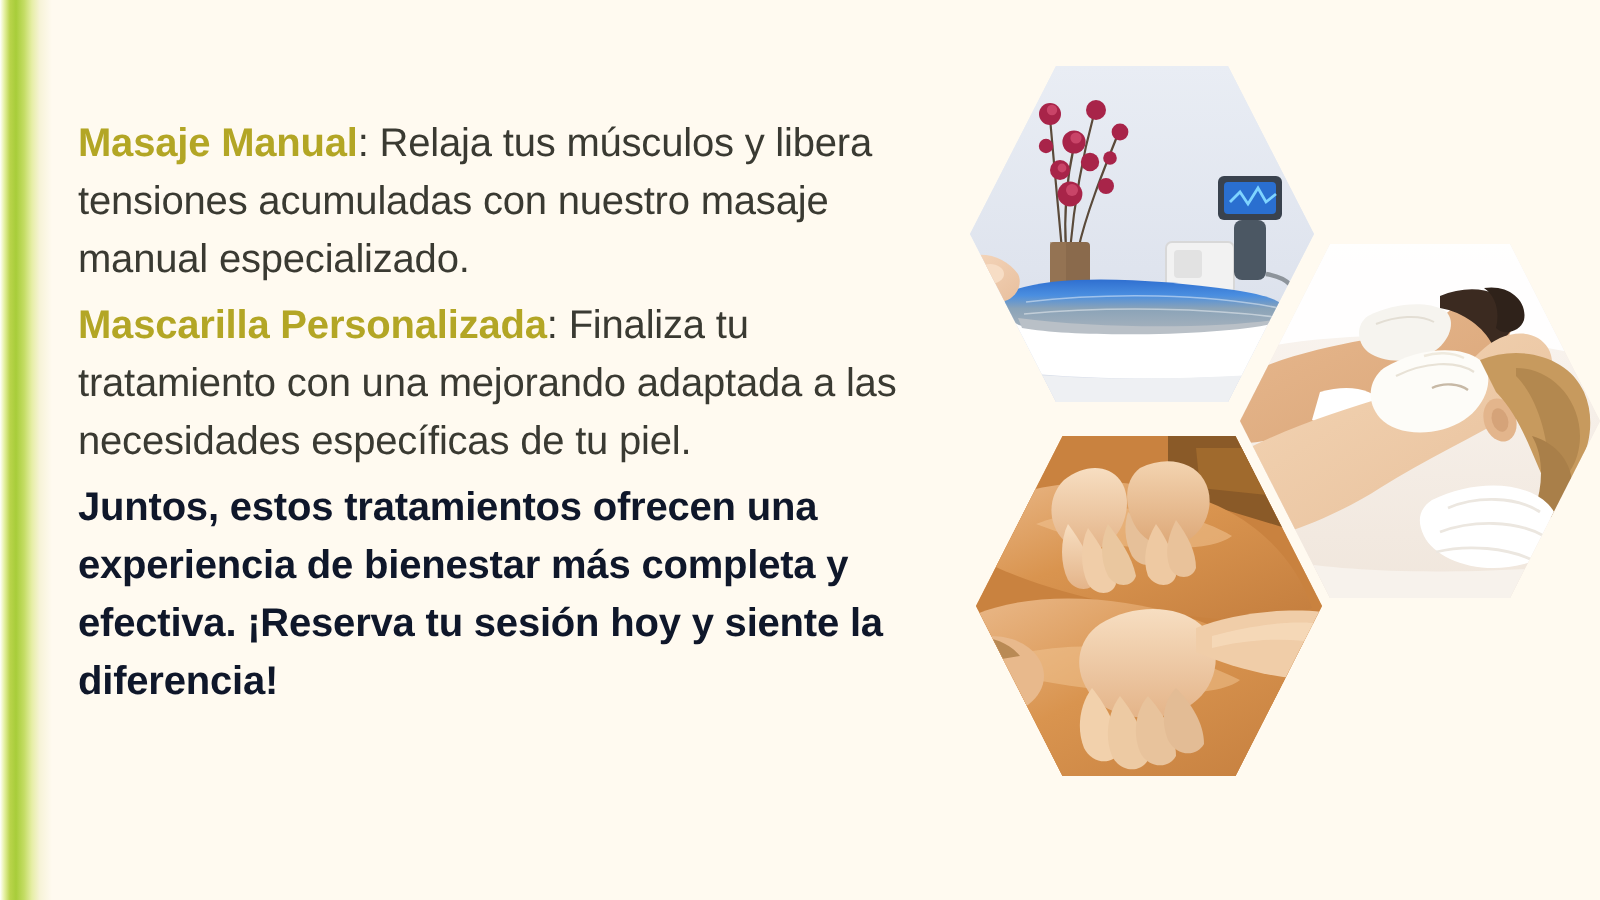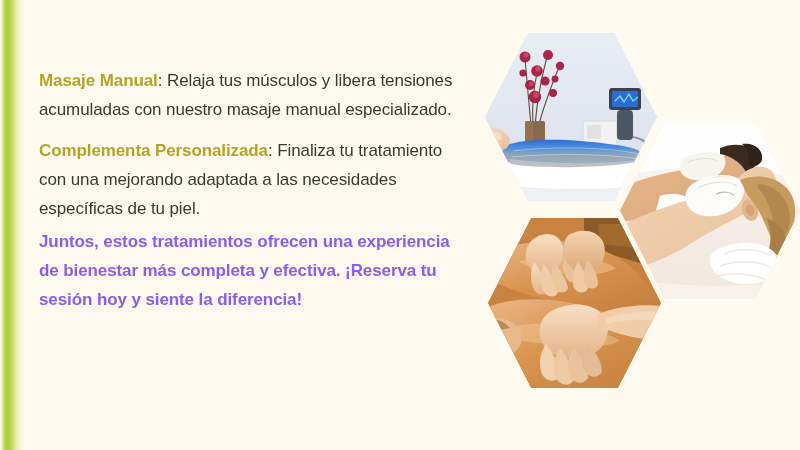--- a/index.html
+++ b/index.html
@@ -40,37 +40,37 @@
   }
 
   
   .text-column {
     position: absolute;
     left: 39px;
     top: 54px;
     width: 432px;
   }
   .para {
-    margin: 12px 0 2px 0;
-    font-size: 17px;
+    margin: 4px 0 2px 0;
+    font-size: 20px;
     line-height: 29px;
     color: #3a3a32;
     letter-spacing: -0.1px;
     font-weight: 400;
   }
   .label {
     font-weight: bold;
     color: #b3a625;
   }
   .colon {
     color: #3a3a32;
     font-weight: 400;
   }
   .para.cta {
-    color: #8b5cf6;
+    color: #0f172a;
     font-weight: bold;
     margin-top: 4px;
   }
 
   
   .hex-cluster {
     position: absolute;
     left: 470px;
     top: 0;
     width: 330px;
@@ -118,21 +118,21 @@
 
 <div class="slide">
 
   <div class="edge-stripe"></div>
 
   <div class="text-column">
 
     <p class="para"><span class="label">Masaje Manual</span><span class="colon">:</span><span> Relaja tus músculos y libera tensiones acumuladas con nuestro masaje manual especializado.</span></p>
 
 
-    <p class="para"><span class="label">Complementa Personalizada</span><span class="colon">:</span><span> Finaliza tu tratamiento con una mejorando adaptada a las necesidades específicas de tu piel.</span></p>
+    <p class="para"><span class="label">Mascarilla Personalizada</span><span class="colon">:</span><span> Finaliza tu tratamiento con una mejorando adaptada a las necesidades específicas de tu piel.</span></p>
 
     <p class="para cta">Juntos, estos tratamientos ofrecen una experiencia de bienestar más completa y efectiva. ¡Reserva tu sesión hoy y siente la diferencia!</p>
   </div>
 
   <div class="hex-cluster">
 
     <div class="hex hex-presso">
       <div class="hex-art">
         <svg viewBox="0 0 172 168" preserveAspectRatio="none">
           <defs>

